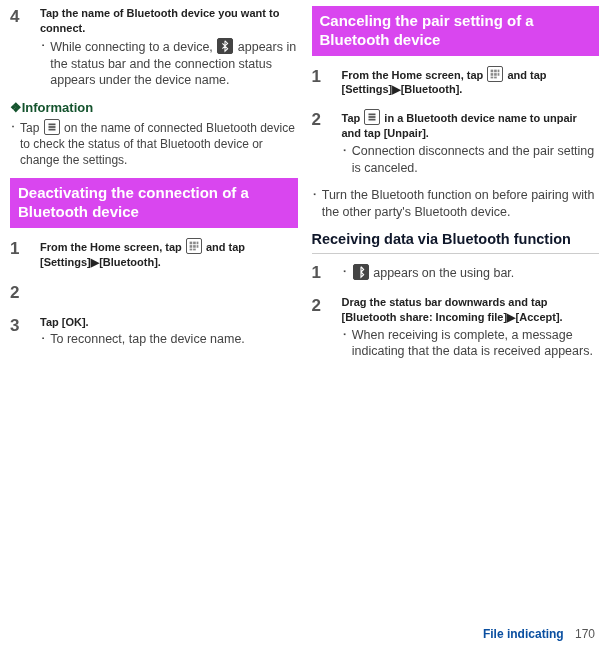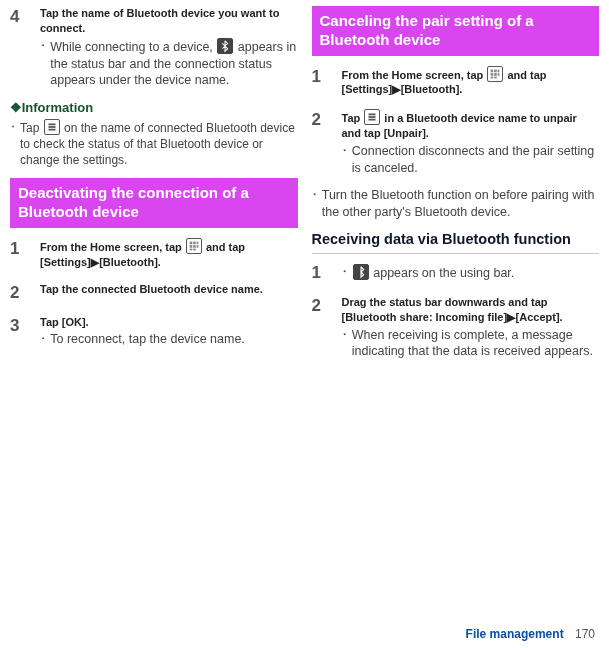--- a/index.html
+++ b/index.html
@@ -155,23 +155,20 @@
                 <rect x="11" y="7" width="2" height="3" fill="#888"></rect>
                 <rect x="3" y="11" width="3" height="2" fill="#888"></rect>
                 <rect x="7" y="11" width="3" height="2" fill="#888"></rect>
               </svg></span><span> and tap [Settings]▶[Bluetooth].</span>
         </div>
       </div>
     </div>
 
     <div class="step">
       <div class="step-num">2</div>
-      <div class="step-body">
-        <div class="step-title">Tap the connected Bluetooth device name.</div>
-      </div>
     </div>
 
     <div class="step">
       <div class="step-num">3</div>
       <div class="step-body">
         <div class="step-title">Tap [OK].</div>
         <div class="bullet">
           <span class="dot">･</span>
           <span>To reconnect, tap the device name.</span>
         </div>
@@ -249,15 +246,15 @@
           <span class="dot">･</span>
           <span>When receiving is complete, a message indicating that the data is received appears.</span>
         </div>
       </div>
     </div>
 
   </div>
 </div>
 
 <div class="footer">
-  <span class="section-name">File management</span>
+  <span class="section-name">File indicating</span>
   <span class="pg">170</span>
 </div>
 
 </body></html>

